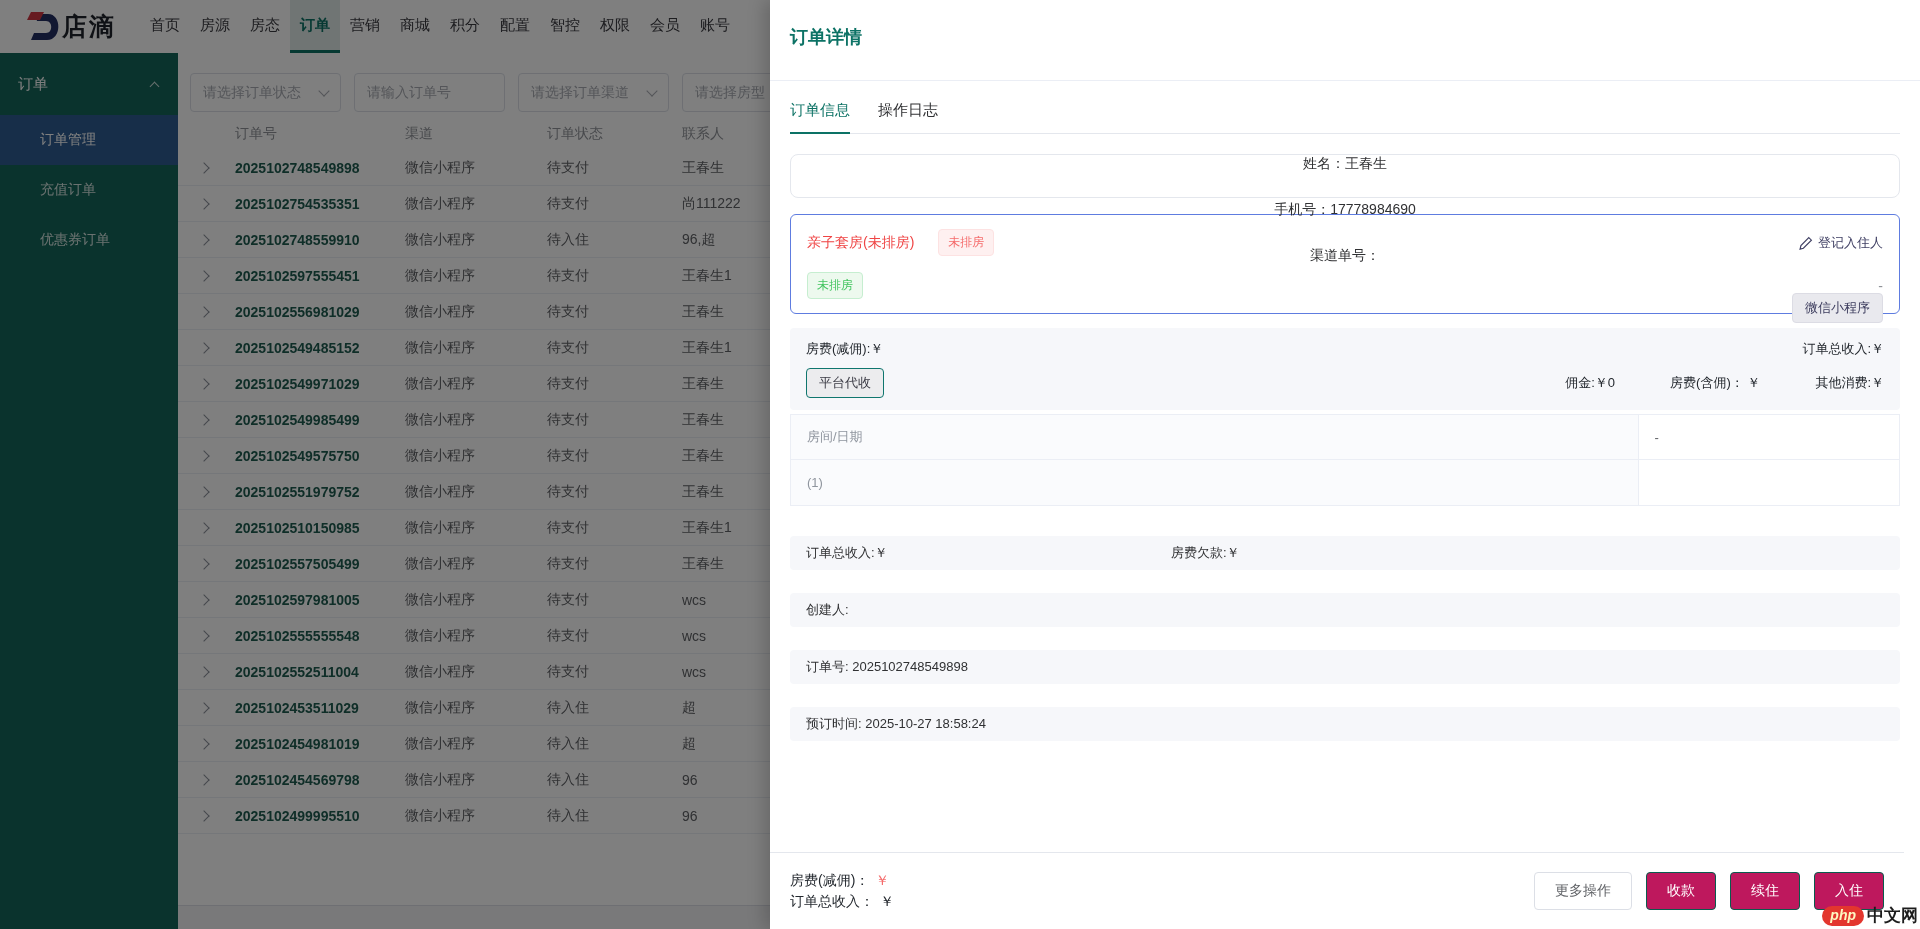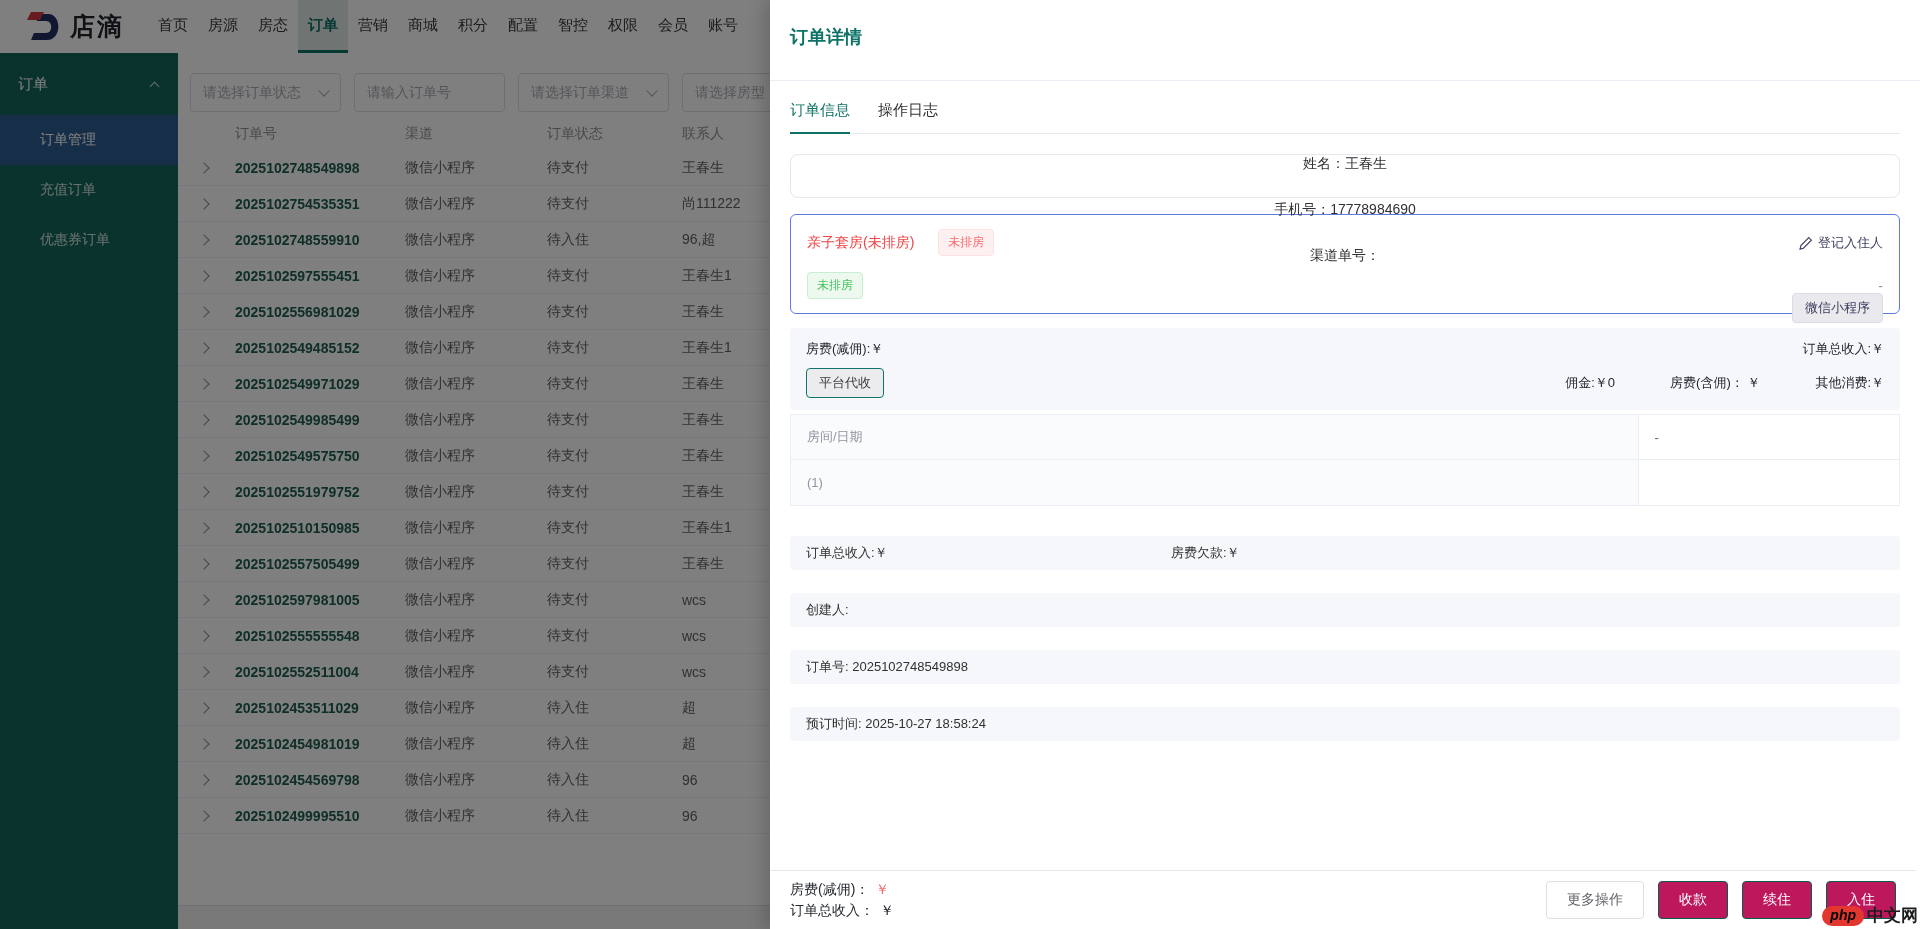--- a/index.html
+++ b/index.html
@@ -1,21 +1,21 @@
 <!DOCTYPE html>
 <html><head>
 <meta charset="utf-8">
 <style>
   * { box-sizing: border-box; margin: 0; padding: 0; }
   html,body { width:1920px; height:929px; overflow:hidden; }
   body { position:relative; background:#fff; font-family:"Liberation Sans","DejaVu Sans",sans-serif; color:#303133; }
 
   
   .navbar { position:absolute; top:0; left:0; width:100%; height:53px; background:#fff; display:flex; align-items:center; z-index:1; }
-  .logo { display:flex; align-items:center; gap:8px; padding-left:26px; }
+  .logo { display:flex; align-items:center; padding-left:26px; }
   .logo-text { font-size:25px; font-weight:800; color:#1f232b; letter-spacing:2px; }
   .nav-items { display:flex; height:53px; margin-left:24px; }
   .nav-item { padding:0 10px; height:53px; display:flex; align-items:center; font-size:15px; color:#3a3a40; cursor:pointer; border-bottom:3px solid transparent; }
   .nav-item.active { color:#0c7265; background:#e1eae8; border-bottom-color:#0c7265; font-weight:bold; }
 
   
   .sidebar { position:absolute; top:53px; left:0; width:178px; height:876px; background:#14665a; z-index:1; }
   .side-section { height:62px; display:flex; align-items:center; justify-content:space-between; padding:0 20px 0 18px; color:#fff; font-size:15px; }
   .side-item { height:50px; display:flex; align-items:center; padding-left:40px; color:#d5e4e0; font-size:14px; cursor:pointer; }
   .side-item.active { background:#2f5d93; color:#fff; }
@@ -78,32 +78,32 @@
 
   .room-table { display:grid; grid-template-columns:76.5% 1fr; border:1px solid #ebeef5; margin-top:4px; }
   .rt-cell { height:45px; display:flex; align-items:center; padding:0 16px; font-size:13px; background:#fff; color:#606266; }
   .rt-left { background:#fafbfd; color:#8f959e; border-right:1px solid #ebeef5; }
   .rt-top { border-bottom:1px solid #ebeef5; }
 
   .info-row { margin-top:23px; background:#f6f7fa; border-radius:4px; height:34px; display:flex; align-items:center; padding:0 16px; font-size:13px; color:#303133; }
   .info-row.first { margin-top:30px; }
   .w-365 { flex:0 0 365px; }
 
-  .d-footer { position:absolute; bottom:0; left:0; right:4px; height:59px; background:#fff; border-top:1px solid #e4e7ed; display:flex; align-items:center; padding:0 20px; }
+  .d-footer { position:absolute; bottom:0; left:0; right:16px; height:77px; background:#fff; border-top:1px solid #e4e7ed; display:flex; align-items:center; padding:0 20px; }
   .f-left { font-size:14px; color:#24292f; line-height:21px; }
   .cur-red { color:#f56c6c; margin-left:6px; }
   .cur-dark { color:#24292f; margin-left:6px; }
   .f-btns { margin-left:auto; display:flex; gap:14px; }
   .btn { height:38px; border-radius:4px; font-size:14px; display:flex; align-items:center; justify-content:center; cursor:pointer; padding:0 20px; }
   .btn-default { background:#fff; border:1px solid #dcdfe6; color:#606266; }
   .btn-primary { background:#be185d; border:1px solid #0a5b4d; color:#fff; }
 
   
   .watermark { position:absolute; right:2px; bottom:2px; z-index:100; display:flex; align-items:center; gap:3px; }
-  .php-pill { background:#e3362e; color:#000000; font-style:italic; font-weight:bold; font-size:14px; padding:1px 8px 3px; border-radius:11px; }
+  .php-pill { background:#e3362e; color:#fef9c3; font-style:italic; font-weight:bold; font-size:14px; padding:1px 8px 3px; border-radius:11px; }
   .wm-text { font-size:17px; font-weight:bold; color:#1c1c1c; }
 </style>
 </head>
 <body>
 
 <div class="navbar">
   <div class="logo">
     <svg width="36" height="32" viewBox="0 0 36 32">
       <path d="M9 3h13c14 0 14 26-1 26H5l3-7h12c7 0 7-12 0-12h-9z" fill="#232e63"></path>
       <polygon points="5,1 18,1 14,9 1,9" fill="#cf3440"></polygon>

